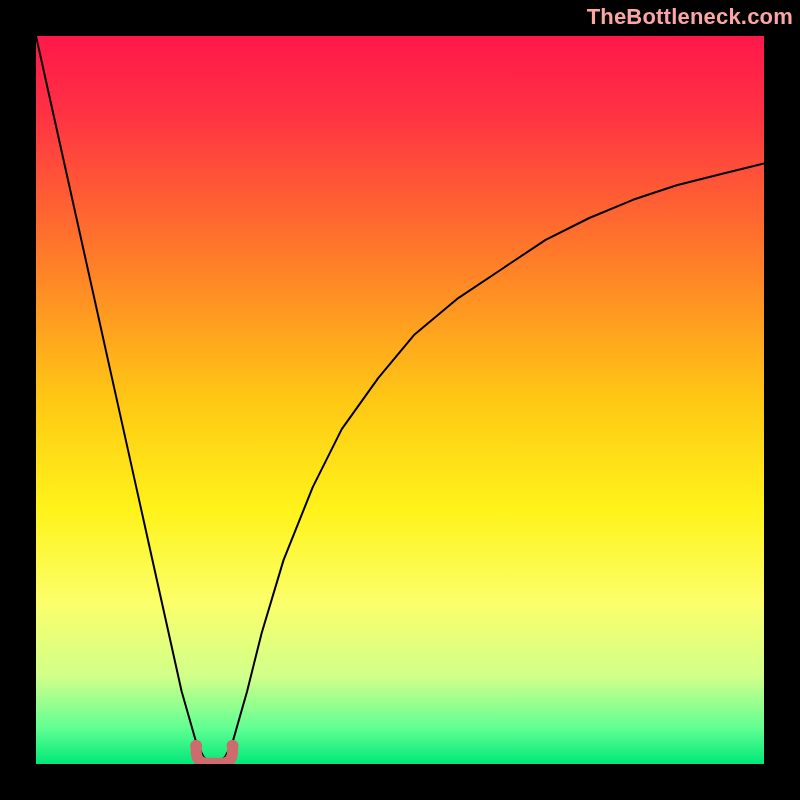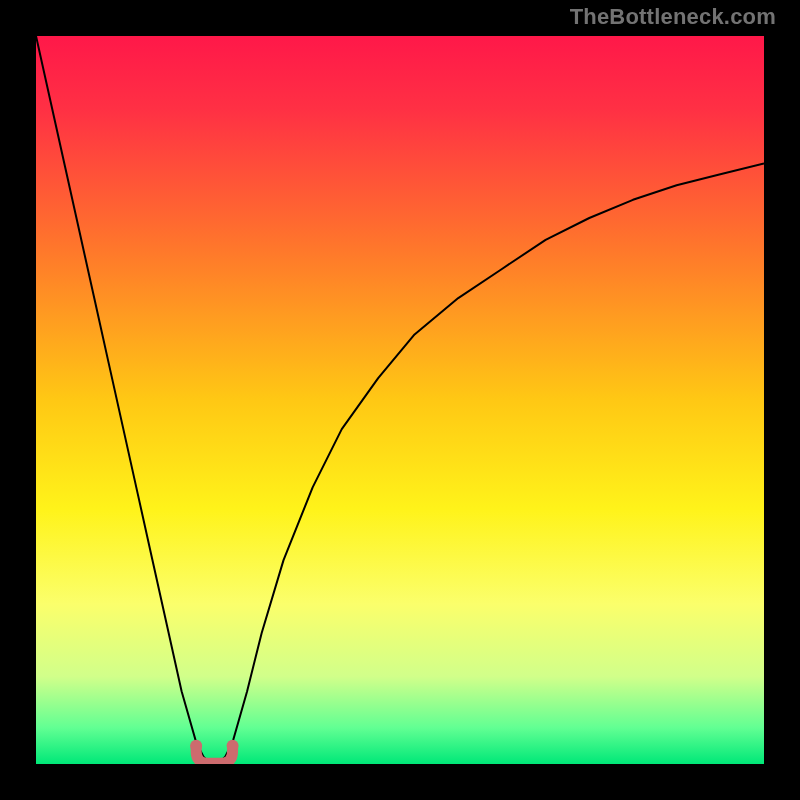--- a/index.html
+++ b/index.html
@@ -12,22 +12,22 @@
   }
   .frame {
     width: 800px;
     height: 800px;
     background: #000;
     position: relative;
   }
   .watermark {
     position: absolute;
     top: 4px;
-    right: 24px;
-    color: #737373;
+    right: 7px;
+    color: #fca5a5;
     font-size: 22px;
     font-weight: 600;
     letter-spacing: 0.2px;
     z-index: 3;
   }
   .plot-wrap {
     position: absolute;
     left: 36px;
     top: 36px;
     width: 728px;

